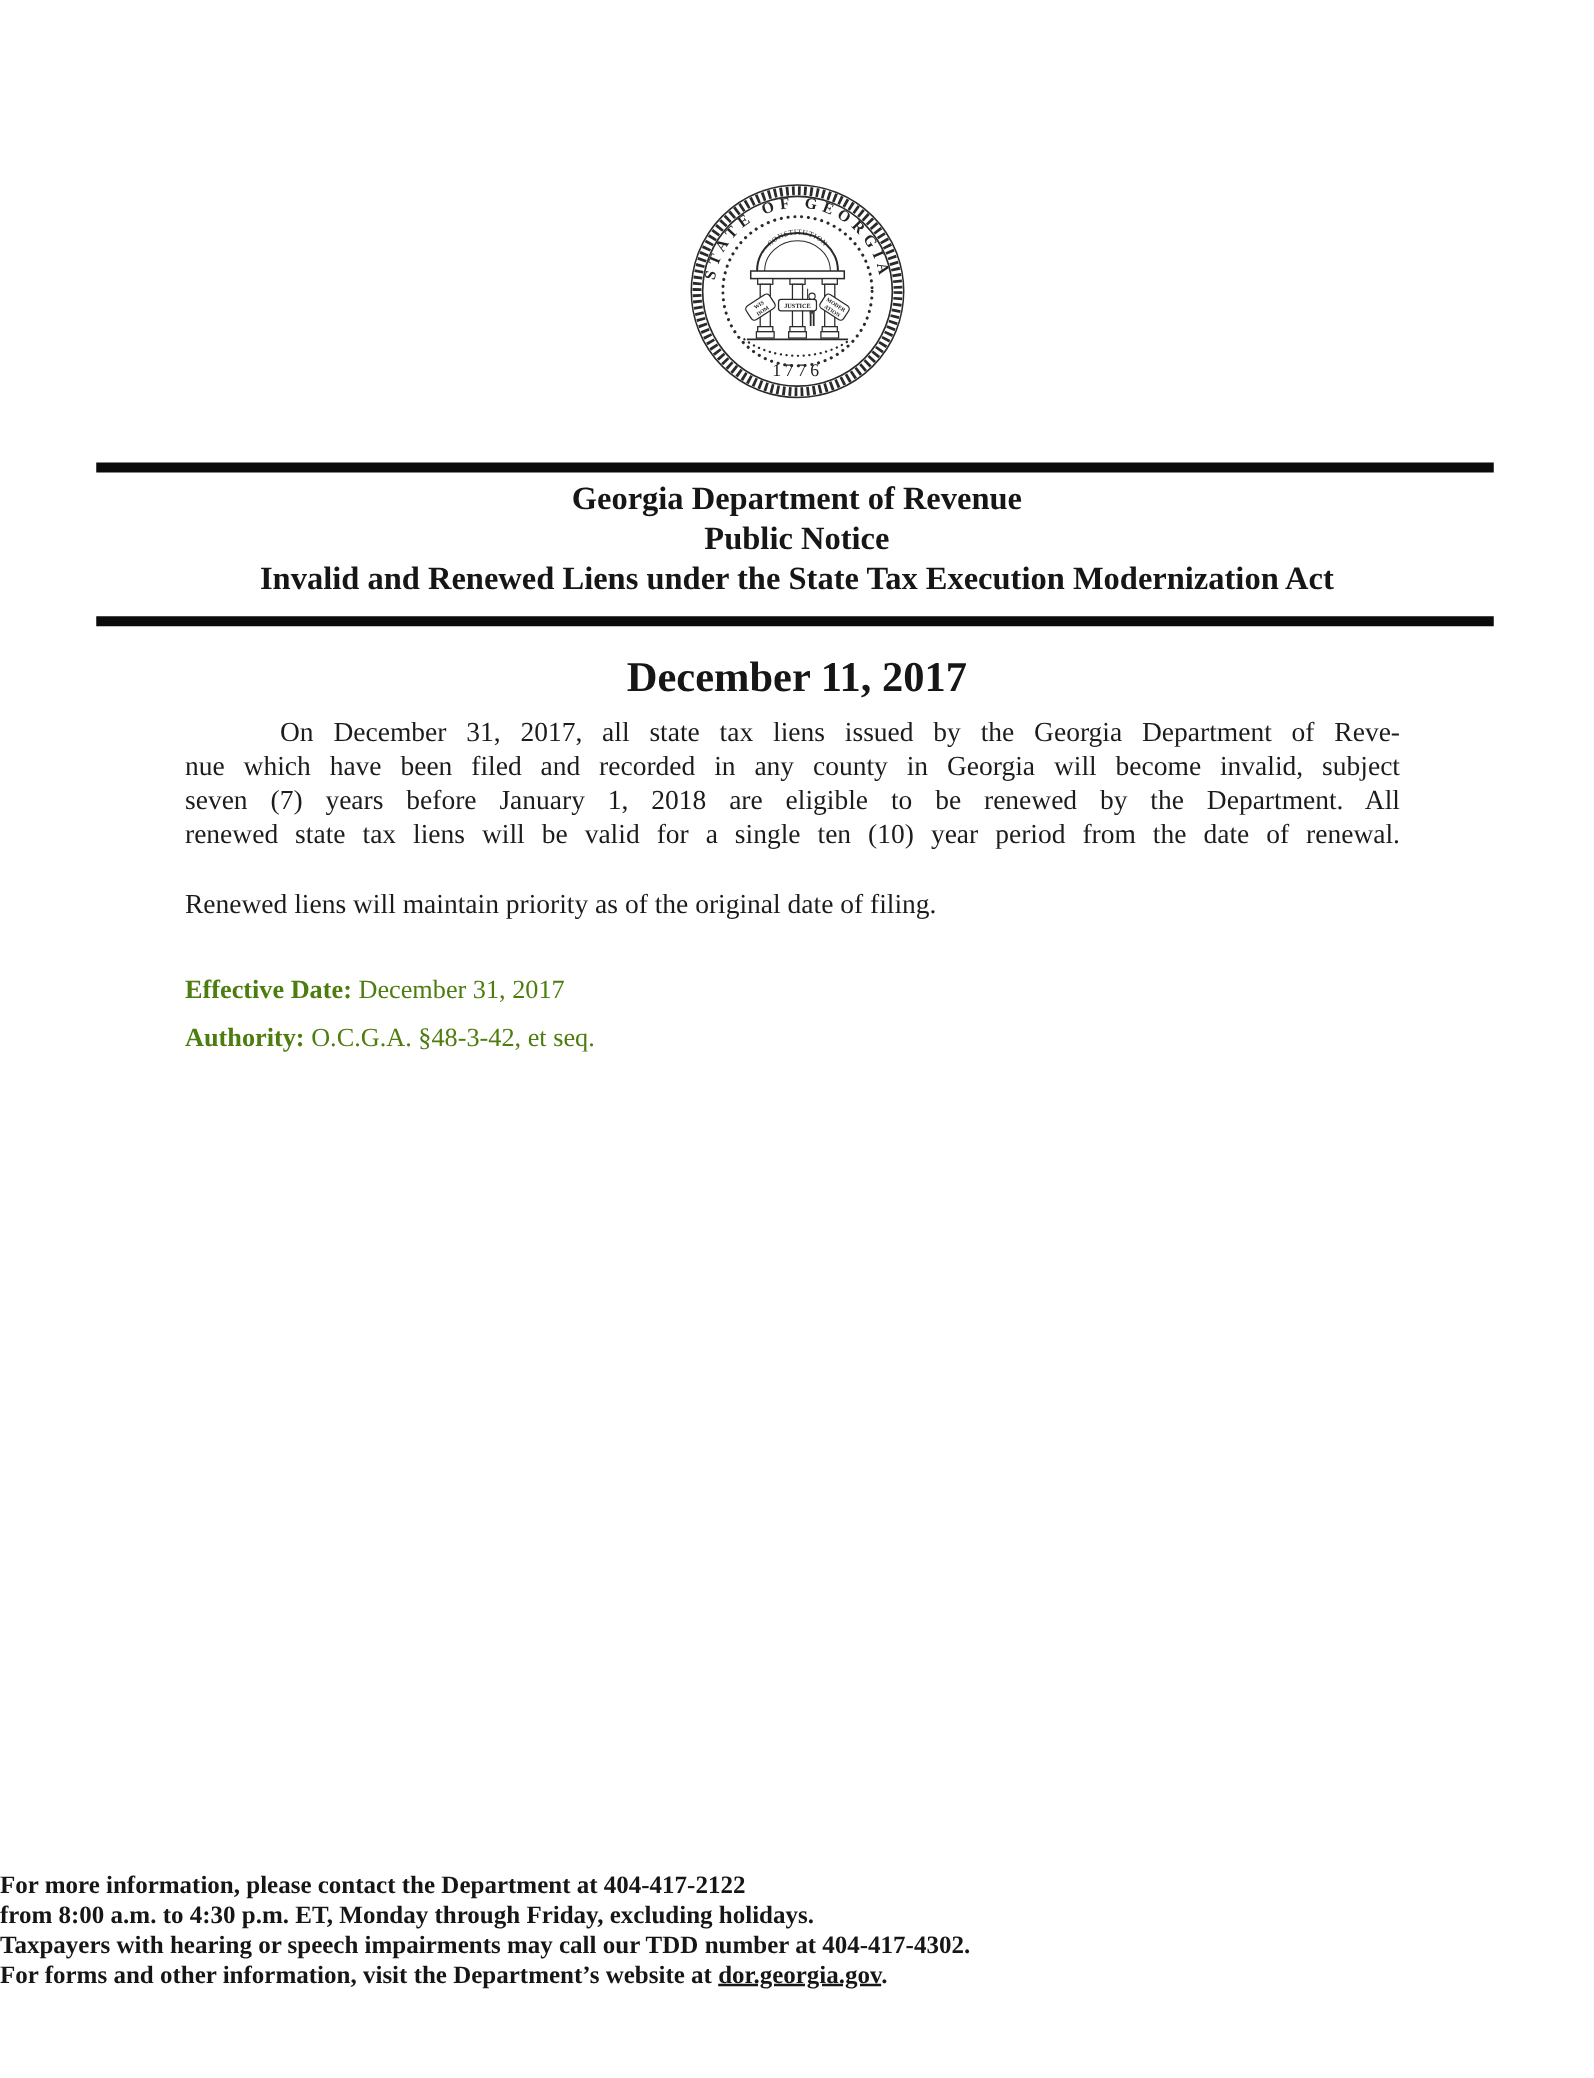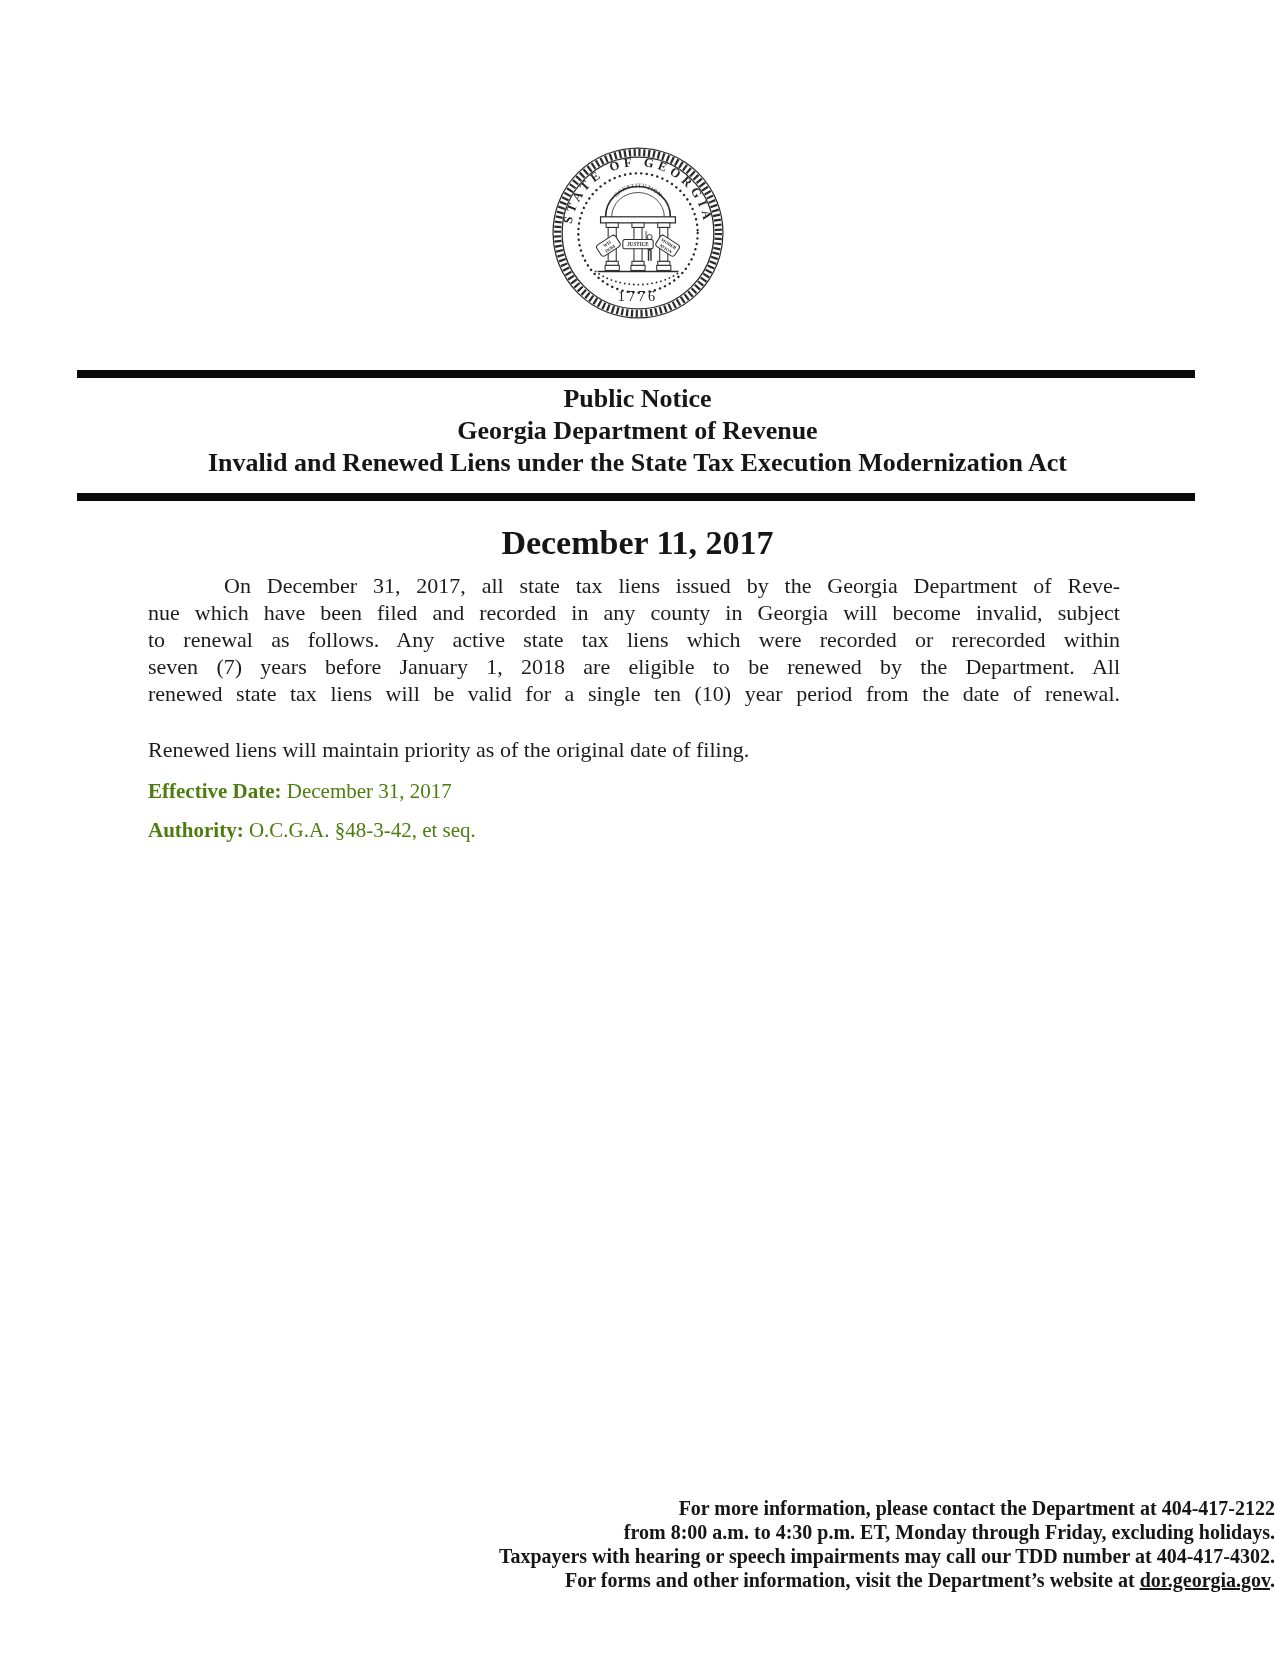--- a/index.html
+++ b/index.html
@@ -19,21 +19,21 @@
   .date{position:absolute;top:528px;left:0;width:100%;text-align:center;
     font-weight:bold;font-size:34px;line-height:30px;color:#161616;}
   .para{position:absolute;top:572px;left:148px;width:972px;font-size:22px;line-height:27px;color:#1c1c1c;}
   .pl{text-align:justify;text-align-last:justify;}
   .pl.first{text-indent:76px;}
   .pl.last{text-align-last:left;margin-top:29px;}
   .kv{position:absolute;left:148px;font-size:21px;line-height:30px;color:#4d7c0f;}
   .effective{top:776px;}
   .authority{top:815px;}
   .b{font-weight:bold;}
-  .footer{position:absolute;top:1496px;left:0;width:100%;text-align:right;
+  .footer{position:absolute;top:1496px;left:0;width:100%;text-align:left;
     font-weight:bold;font-size:20px;line-height:24px;color:#161616;}
   .link{color:inherit;text-decoration:underline;cursor:pointer;}
 </style>
 </head>
 <body>
 
 <div class="page">
 
   <div class="seal-wrap">
     <svg viewBox="0 0 172 172">
@@ -102,33 +102,32 @@
       </g>
 
       <path d="M 44 124 A 58 42 0 0 0 128 124" fill="none" stroke="#2a2a2a" stroke-width="1.8" stroke-dasharray="0.1 4.4" stroke-linecap="round"></path>
       <text x="86" y="153" text-anchor="middle" font-size="14" letter-spacing="3">1776</text>
     </svg>
   </div>
 
   <div class="rule rule1"></div>
 
   <div class="header">
+    <div>Georgia Department of Revenue</div>
     <div>Public Notice</div>
-    <div>Georgia Department of Revenue</div>
     <div>Invalid and Renewed Liens under the State Tax Execution Modernization Act</div>
   </div>
 
   <div class="rule rule2"></div>
 
   <div class="date">December 11, 2017</div>
 
   <div class="para">
     <div class="pl first">On December 31, 2017, all state tax liens issued by the Georgia Department of Reve-</div>
     <div class="pl">nue which have been filed and recorded in any county in Georgia will become invalid, subject</div>
-    <div class="pl">to renewal as follows.  Any active state tax liens which were recorded or rerecorded within</div>
     <div class="pl">seven (7) years before January 1, 2018 are eligible to be renewed by the Department.  All</div>
     <div class="pl">renewed state tax liens will be valid for a single ten (10) year period from the date of renewal.</div>
     <div class="pl last">Renewed liens will maintain priority as of the original date of filing.</div>
   </div>
 
   <div class="kv effective">
     <span class="b">Effective Date:</span><span> December 31, 2017</span>
   </div>
 
   <div class="kv authority">

